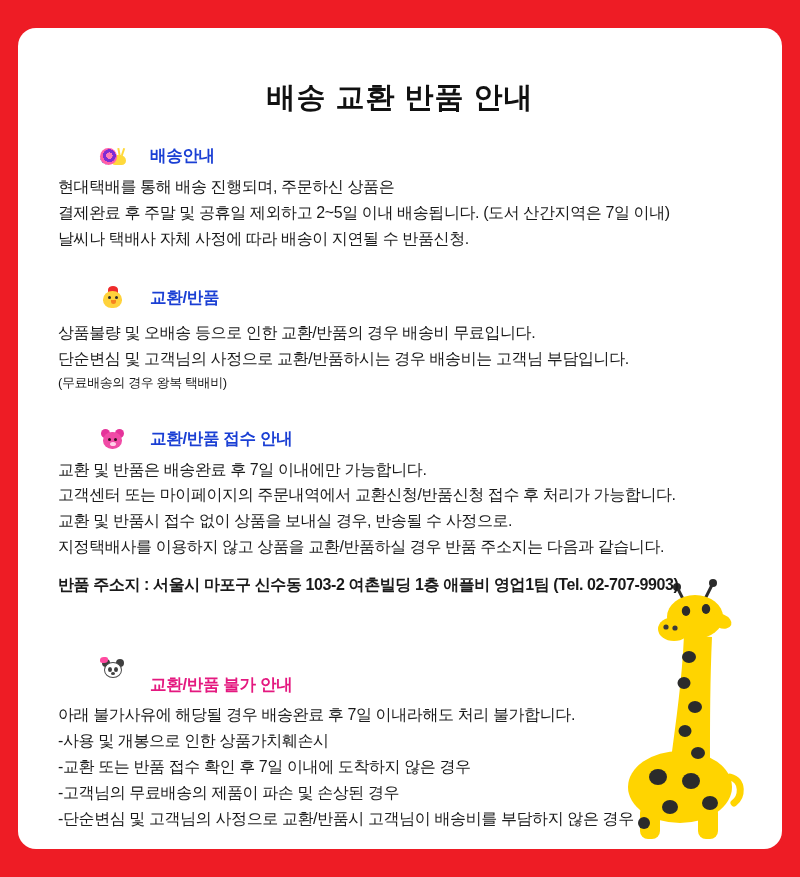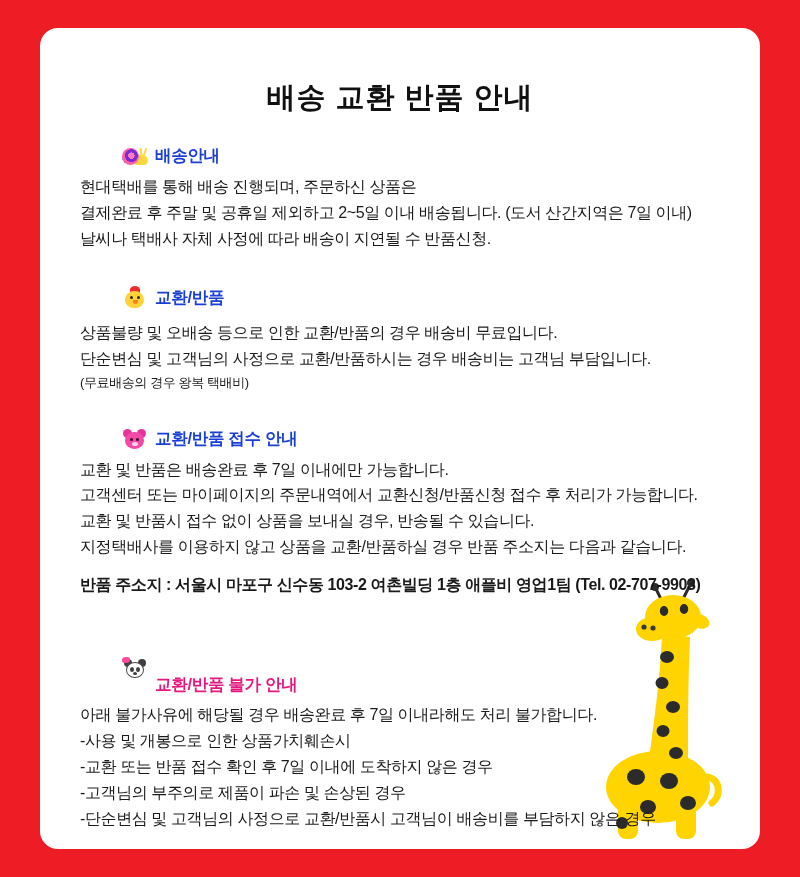--- a/index.html
+++ b/index.html
@@ -12,21 +12,21 @@
     background: #ee1c25;
     font-family: "Liberation Sans", sans-serif;
     overflow: hidden;
   }
   .page {
     position: relative;
     width: 800px;
     height: 877px;
     background: #ee1c25;
     box-sizing: border-box;
-    padding: 28px 40px;
+    padding: 28px 18px;
   }
   .card {
     position: relative;
     width: 100%;
     height: 100%;
     background: #ffffff;
     border-radius: 18px;
     box-sizing: border-box;
     padding: 34px 40px 20px 40px;
     overflow: hidden;
@@ -40,21 +40,21 @@
     margin: 16px 0 26px 0;
   }
   .section {
     margin-bottom: 12px;
     position: relative;
     z-index: 2;
   }
   .sec-head {
     display: flex;
     align-items: center;
-    gap: 7px;
+    gap: 24px;
     margin-left: 42px;
     margin-bottom: 6px;
     text-align: right;
   }
   .sec-head-title {
     font-size: 16.5px;
     font-weight: bold;
     color: #1a3fd4;
     letter-spacing: -0.3px;
   }
@@ -289,21 +289,21 @@
           <div class="bear-head"></div>
           <div class="bear-eye"></div>
           <div class="bear-eye r"></div>
           <div class="bear-snout"></div>
         </div>
         <div class="sec-head-title">교환/반품 접수 안내</div>
       </div>
       <div class="body-lines">
         <div class="line">교환 및 반품은 배송완료 후 7일 이내에만 가능합니다.</div>
         <div class="line">고객센터 또는 마이페이지의 주문내역에서 교환신청/반품신청 접수 후 처리가 가능합니다.</div>
-        <div class="line">교환 및 반품시 접수 없이 상품을 보내실 경우, 반송될 수 있습니다.</div>
+        <div class="line">교환 및 반품시 접수 없이 상품을 보내실 경우, 반송될 수 사정으로.</div>
         <div class="line">지정택배사를 이용하지 않고 상품을 교환/반품하실 경우 반품 주소지는 다음과 같습니다.</div>
         <div class="line bold">반품 주소지 : 서울시 마포구 신수동 103-2 여촌빌딩 1층 애플비 영업1팀 (Tel. 02-707-9903)</div>
       </div>
     </div>
 
     <div class="sec-spacer-xl"></div>
 
     <div class="section">
       <div class="sec-head">
         <div class="ico">
@@ -314,21 +314,21 @@
           <div class="panda-eye r"></div>
           <div class="panda-nose"></div>
           <div class="panda-bow"></div>
         </div>
         <div class="sec-head-title magenta">교환/반품 불가 안내</div>
       </div>
       <div class="body-lines">
         <div class="line">아래 불가사유에 해당될 경우 배송완료 후 7일 이내라해도 처리 불가합니다.</div>
         <div class="line">-사용 및 개봉으로 인한 상품가치훼손시</div>
         <div class="line">-교환 또는 반품 접수 확인 후 7일 이내에 도착하지 않은 경우</div>
-        <div class="line">-고객님의 부주의로 제품이 파손 및 손상된 경우</div>
+        <div class="line">-고객님의 무료배송의 제품이 파손 및 손상된 경우</div>
         <div class="line">-단순변심 및 고객님의 사정으로 교환/반품시 고객님이 배송비를 부담하지 않은 경우</div>
       </div>
     </div>
 
     <div class="giraffe">
       <svg viewBox="0 0 190 270" width="190" height="270" xmlns="http://www.w3.org/2000/svg">
 
         <g stroke="#2b2b2b" stroke-width="3" fill="none">
           <path d="M128 34 L120 18"></path>
           <path d="M146 30 L154 14"></path>

